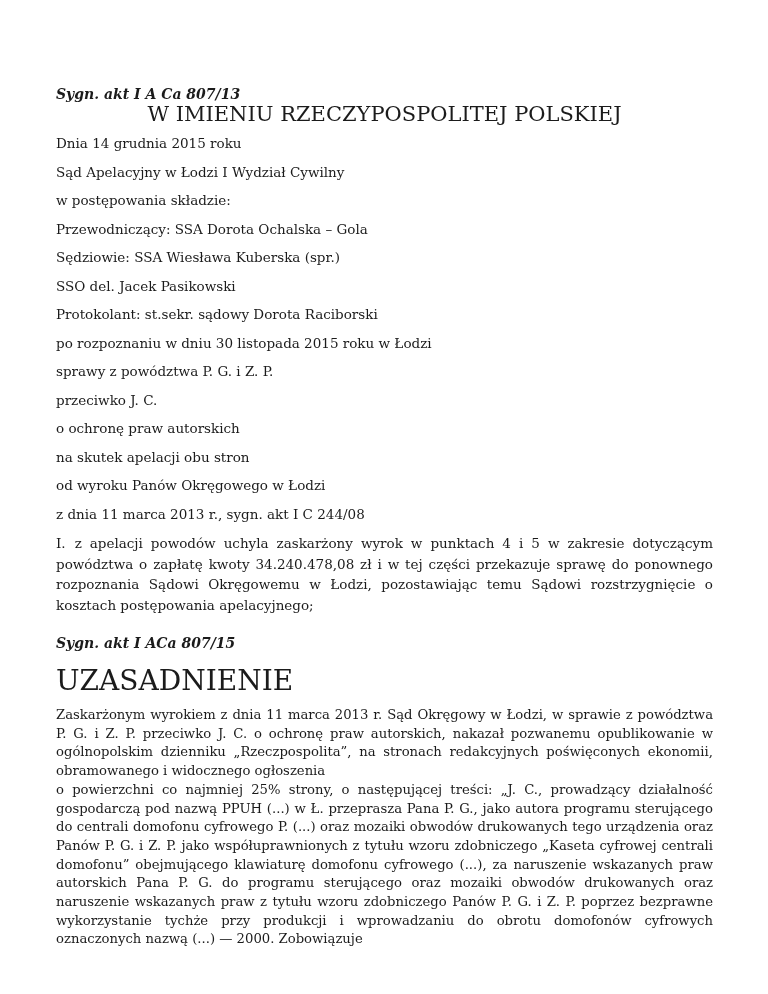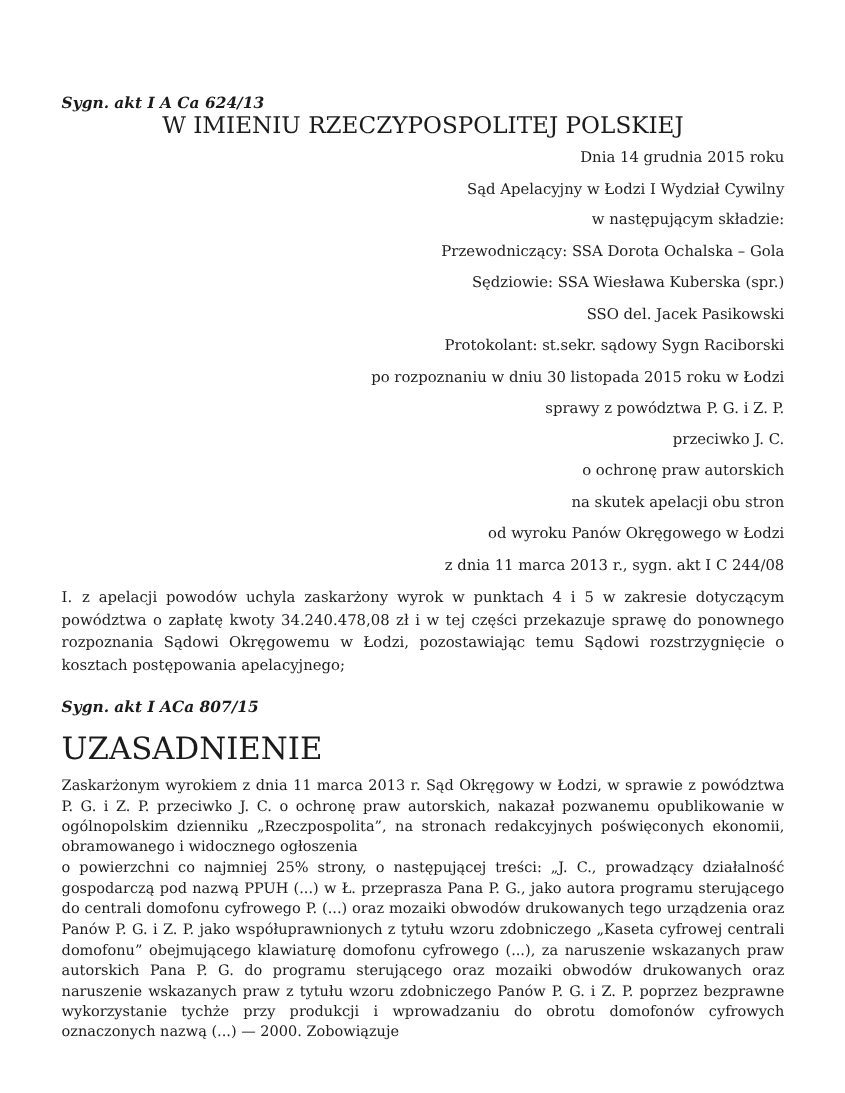--- a/index.html
+++ b/index.html
@@ -38,21 +38,20 @@
     font-size: 21px;
     font-weight: normal;
     text-align: center;
     line-height: 21px;
     margin: 0 0 9px 0;
   }
   .intro-line {
     font-size: 13.5px;
     line-height: 19.5px;
     margin: 0 0 9px 0;
-    text-align: right;
   }
   .ruling-point {
     font-size: 13.5px;
     line-height: 20.5px;
     text-align: justify;
     margin: 6px 0 13px 0;
   }
   .ruling-num {
     margin-right: 9px;
   }
@@ -72,32 +71,32 @@
     text-align: justify;
     white-space: pre-line;
     margin: 0;
   }
 </style>
 </head>
 <body>
 
 <div class="page">
 
-  <p class="case-number">Sygn. akt I A Ca 624/13</p>
+  <p class="case-number">Sygn. akt I A Ca 807/13</p>
 
   <h2 class="judgment-subtitle">W IMIENIU RZECZYPOSPOLITEJ POLSKIEJ</h2>
 
   <div>
     <p class="intro-line">Dnia 14 grudnia 2015 roku</p>
     <p class="intro-line">Sąd Apelacyjny w Łodzi I Wydział Cywilny</p>
-    <p class="intro-line">w następującym składzie:</p>
+    <p class="intro-line">w postępowania składzie:</p>
     <p class="intro-line">Przewodniczący: SSA Dorota Ochalska – Gola</p>
     <p class="intro-line">Sędziowie: SSA Wiesława Kuberska (spr.)</p>
     <p class="intro-line">SSO del. Jacek Pasikowski</p>
-    <p class="intro-line">Protokolant: st.sekr. sądowy Sygn Raciborski</p>
+    <p class="intro-line">Protokolant: st.sekr. sądowy Dorota Raciborski</p>
     <p class="intro-line">po rozpoznaniu w dniu 30 listopada 2015 roku w Łodzi</p>
     <p class="intro-line">sprawy z powództwa P. G. i Z. P.</p>
     <p class="intro-line">przeciwko J. C.</p>
     <p class="intro-line">o ochronę praw autorskich</p>
     <p class="intro-line">na skutek apelacji obu stron</p>
     <p class="intro-line">od wyroku Panów Okręgowego w Łodzi</p>
     <p class="intro-line">z dnia 11 marca 2013 r., sygn. akt I C 244/08</p>
   </div>
 
   <div>

